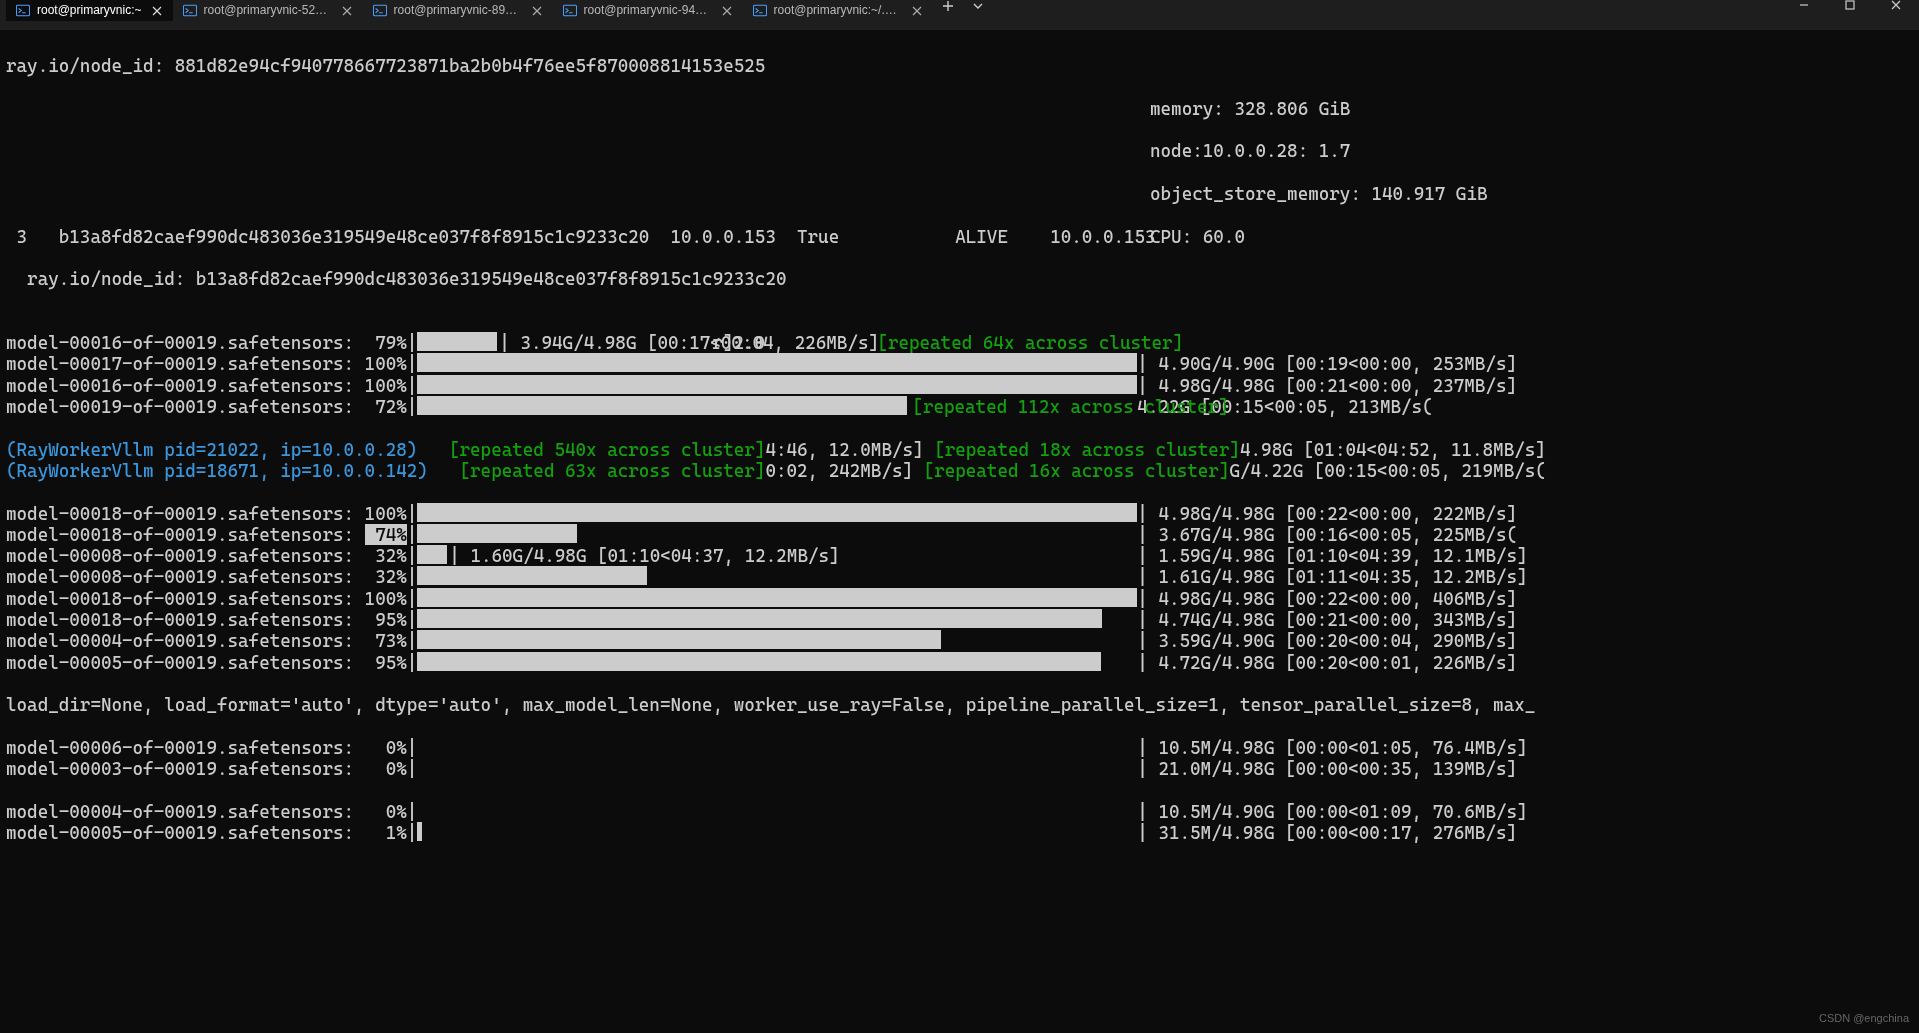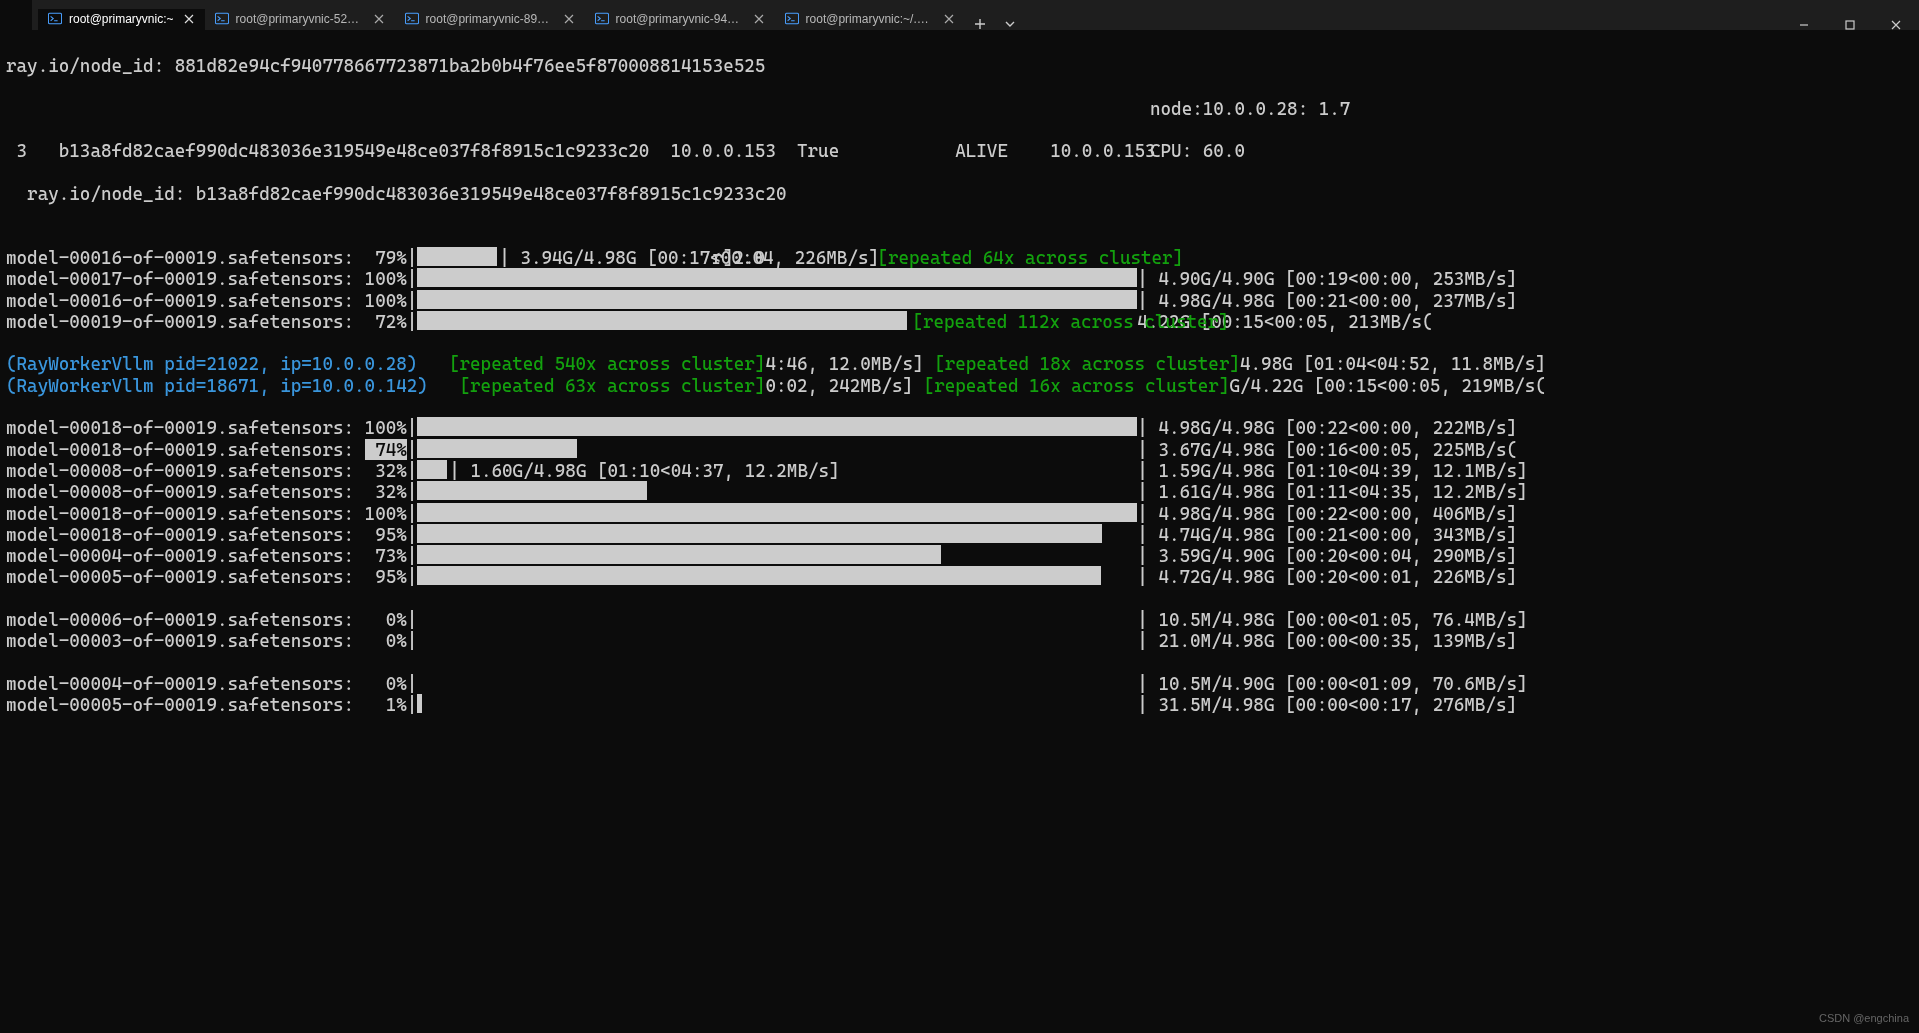--- a/index.html
+++ b/index.html
@@ -7,25 +7,24 @@
   body {
     background: #0c0c0c;
     color: #cccccc;
     font-family: "Cascadia Mono", "Consolas", monospace;
     font-size: 18px;
     line-height: 21.3px;
   }
   
   .titlebar {
     display: flex;
-    align-items: flex-end;
+    align-items: flex-start;
     background: #1e1e1e;
     height: 30px;
     padding-left: 6px;
-    margin-left: 32px;
   }
   .tab {
     display: flex; align-items: center;
     padding: 0 8px 0 10px;
     font-size: 12px;
     color: #b8b8b8;
     gap: 7px;
     max-width: 190px;
     position: relative;
   }
@@ -159,27 +158,30 @@
     <div class="winbtn">
         <svg viewBox="0 0 10 10">
           <path d="M1 1 L9 9 M9 1 L1 9" stroke="#ccc" stroke-width="1.2"></path>
         </svg>
       </div>
   </div>
 </div>
 
 <div class="terminal">
 <span class="line">ray.io/node_id: 881d82e94cf940778667723871ba2b0b4f76ee5f870008814153e525</span>
+<span class="line"><span class="right-col">memory: 328.806 GiB</span></span>
 <span class="line"><span class="right-col">node:10.0.0.28: 1.7</span></span>
+<span class="line"><span class="right-col">object_store_memory: 140.917 GiB</span></span>
 <span class="line"><span> 3   b13a8fd82caef990dc483036e319549e48ce037f8f8915c1c9233c20  10.0.0.153  True           ALIVE    10.0.0.153</span><span class="right-col">CPU: 60.0</span></span>
 <span class="line">  ray.io/node_id: b13a8fd82caef990dc483036e319549e48ce037f8f8915c1c9233c20</span>
 
 <div id="prog1"><span class="line">model-00016-of-00019.safetensors:  79%|<span class="bar-wrap" style="width:720px"><span class="bar-fill" style="width:80px"></span><span style="position:absolute; left:82px; top:0; color:#ccc;">| 3.94G/4.98G [00:17&lt;00:04, 226MB/s] </span><span class="green" style="position:absolute; left:460px; top:0;">[repeated 64x across cluster]</span><span style="position:absolute; left:295px; top:0;">r]2.0</span></span></span><span class="line">model-00017-of-00019.safetensors: 100%|<span class="bar-wrap" style="width:720px"><span class="bar-fill" style="width:720px"></span></span><span class="stat-after">| 4.90G/4.90G [00:19&lt;00:00, 253MB/s]</span></span><span class="line">model-00016-of-00019.safetensors: 100%|<span class="bar-wrap" style="width:720px"><span class="bar-fill" style="width:720px"></span></span><span class="stat-after">| 4.98G/4.98G [00:21&lt;00:00, 237MB/s]</span></span><span class="line">model-00019-of-00019.safetensors:  72%|<span class="bar-wrap" style="width:720px"><span class="bar-fill" style="width:490px"></span><span class="green" style="position:absolute; left:495px; top:0;">[repeated 112x across cluster]</span></span><span class="stat-after">4.22G [00:15&lt;00:05, 213MB/s(</span></span></div>
 <div id="raylines"><span class="line"><span class="cyan">(RayWorkerVllm pid=21022, ip=10.0.0.28)</span>   <span class="green">[repeated 540x across cluster]</span>4:46, 12.0MB/s] <span class="green">[repeated 18x across cluster]</span>4.98G [01:04&lt;04:52, 11.8MB/s]</span><span class="line"><span class="cyan">(RayWorkerVllm pid=18671, ip=10.0.0.142)</span>   <span class="green">[repeated 63x across cluster]</span>0:02, 242MB/s] <span class="green">[repeated 16x across cluster]</span>G/4.22G [00:15&lt;00:05, 219MB/s(</span></div>
 <div id="prog2"><span class="line">model-00018-of-00019.safetensors: 100%|<span class="bar-wrap" style="width:720px"><span class="bar-fill" style="width:720px"></span></span><span class="stat-after">| 4.98G/4.98G [00:22&lt;00:00, 222MB/s]</span></span><span class="line">model-00018-of-00019.safetensors: <span class="hl"> 74%</span>|<span class="bar-wrap" style="width:720px"><span class="bar-fill" style="width:160px"></span></span><span class="stat-after">| 3.67G/4.98G [00:16&lt;00:05, 225MB/s(</span></span><span class="line">model-00008-of-00019.safetensors:  32%|<span class="bar-wrap" style="width:720px"><span class="bar-fill" style="width:30px"></span><span style="position:absolute; left:32px; top:0; color:#ccc;">| 1.60G/4.98G [01:10&lt;04:37, 12.2MB/s]</span></span><span class="stat-after">| 1.59G/4.98G [01:10&lt;04:39, 12.1MB/s]</span></span><span class="line">model-00008-of-00019.safetensors:  32%|<span class="bar-wrap" style="width:720px"><span class="bar-fill" style="width:230px"></span></span><span class="stat-after">| 1.61G/4.98G [01:11&lt;04:35, 12.2MB/s]</span></span><span class="line">model-00018-of-00019.safetensors: 100%|<span class="bar-wrap" style="width:720px"><span class="bar-fill" style="width:720px"></span></span><span class="stat-after">| 4.98G/4.98G [00:22&lt;00:00, 406MB/s]</span></span><span class="line">model-00018-of-00019.safetensors:  95%|<span class="bar-wrap" style="width:720px"><span class="bar-fill" style="width:685px"></span></span><span class="stat-after">| 4.74G/4.98G [00:21&lt;00:00, 343MB/s]</span></span><span class="line">model-00004-of-00019.safetensors:  73%|<span class="bar-wrap" style="width:720px"><span class="bar-fill" style="width:524px"></span></span><span class="stat-after">| 3.59G/4.90G [00:20&lt;00:04, 290MB/s]</span></span><span class="line">model-00005-of-00019.safetensors:  95%|<span class="bar-wrap" style="width:720px"><span class="bar-fill" style="width:684px"></span></span><span class="stat-after">| 4.72G/4.98G [00:20&lt;00:01, 226MB/s]</span></span></div>
+<span class="line">load_dir=None, load_format='auto', dtype='auto', max_model_len=None, worker_use_ray=False, pipeline_parallel_size=1, tensor_parallel_size=8, max_</span>
 <div id="prog3"><span class="line">model-00006-of-00019.safetensors:   0%|<span class="bar-wrap" style="width:720px"><span class="bar-fill" style="width:0px"></span></span><span class="stat-after">| 10.5M/4.98G [00:00&lt;01:05, 76.4MB/s]</span></span><span class="line">model-00003-of-00019.safetensors:   0%|<span class="bar-wrap" style="width:720px"><span class="bar-fill" style="width:0px"></span></span><span class="stat-after">| 21.0M/4.98G [00:00&lt;00:35, 139MB/s]</span></span></div>
 <div id="prog4"><span class="line">model-00004-of-00019.safetensors:   0%|<span class="bar-wrap" style="width:720px"><span class="bar-fill" style="width:0px"></span></span><span class="stat-after">| 10.5M/4.90G [00:00&lt;01:09, 70.6MB/s]</span></span><span class="line">model-00005-of-00019.safetensors:   1%|<span class="bar-wrap" style="width:720px"><span class="bar-fill" style="width:5px"></span></span><span class="stat-after">| 31.5M/4.98G [00:00&lt;00:17, 276MB/s]</span></span></div>
 
 
 
 
 <span class="watermark">CSDN @engchina</span>
 </div>
 
 </body></html>

